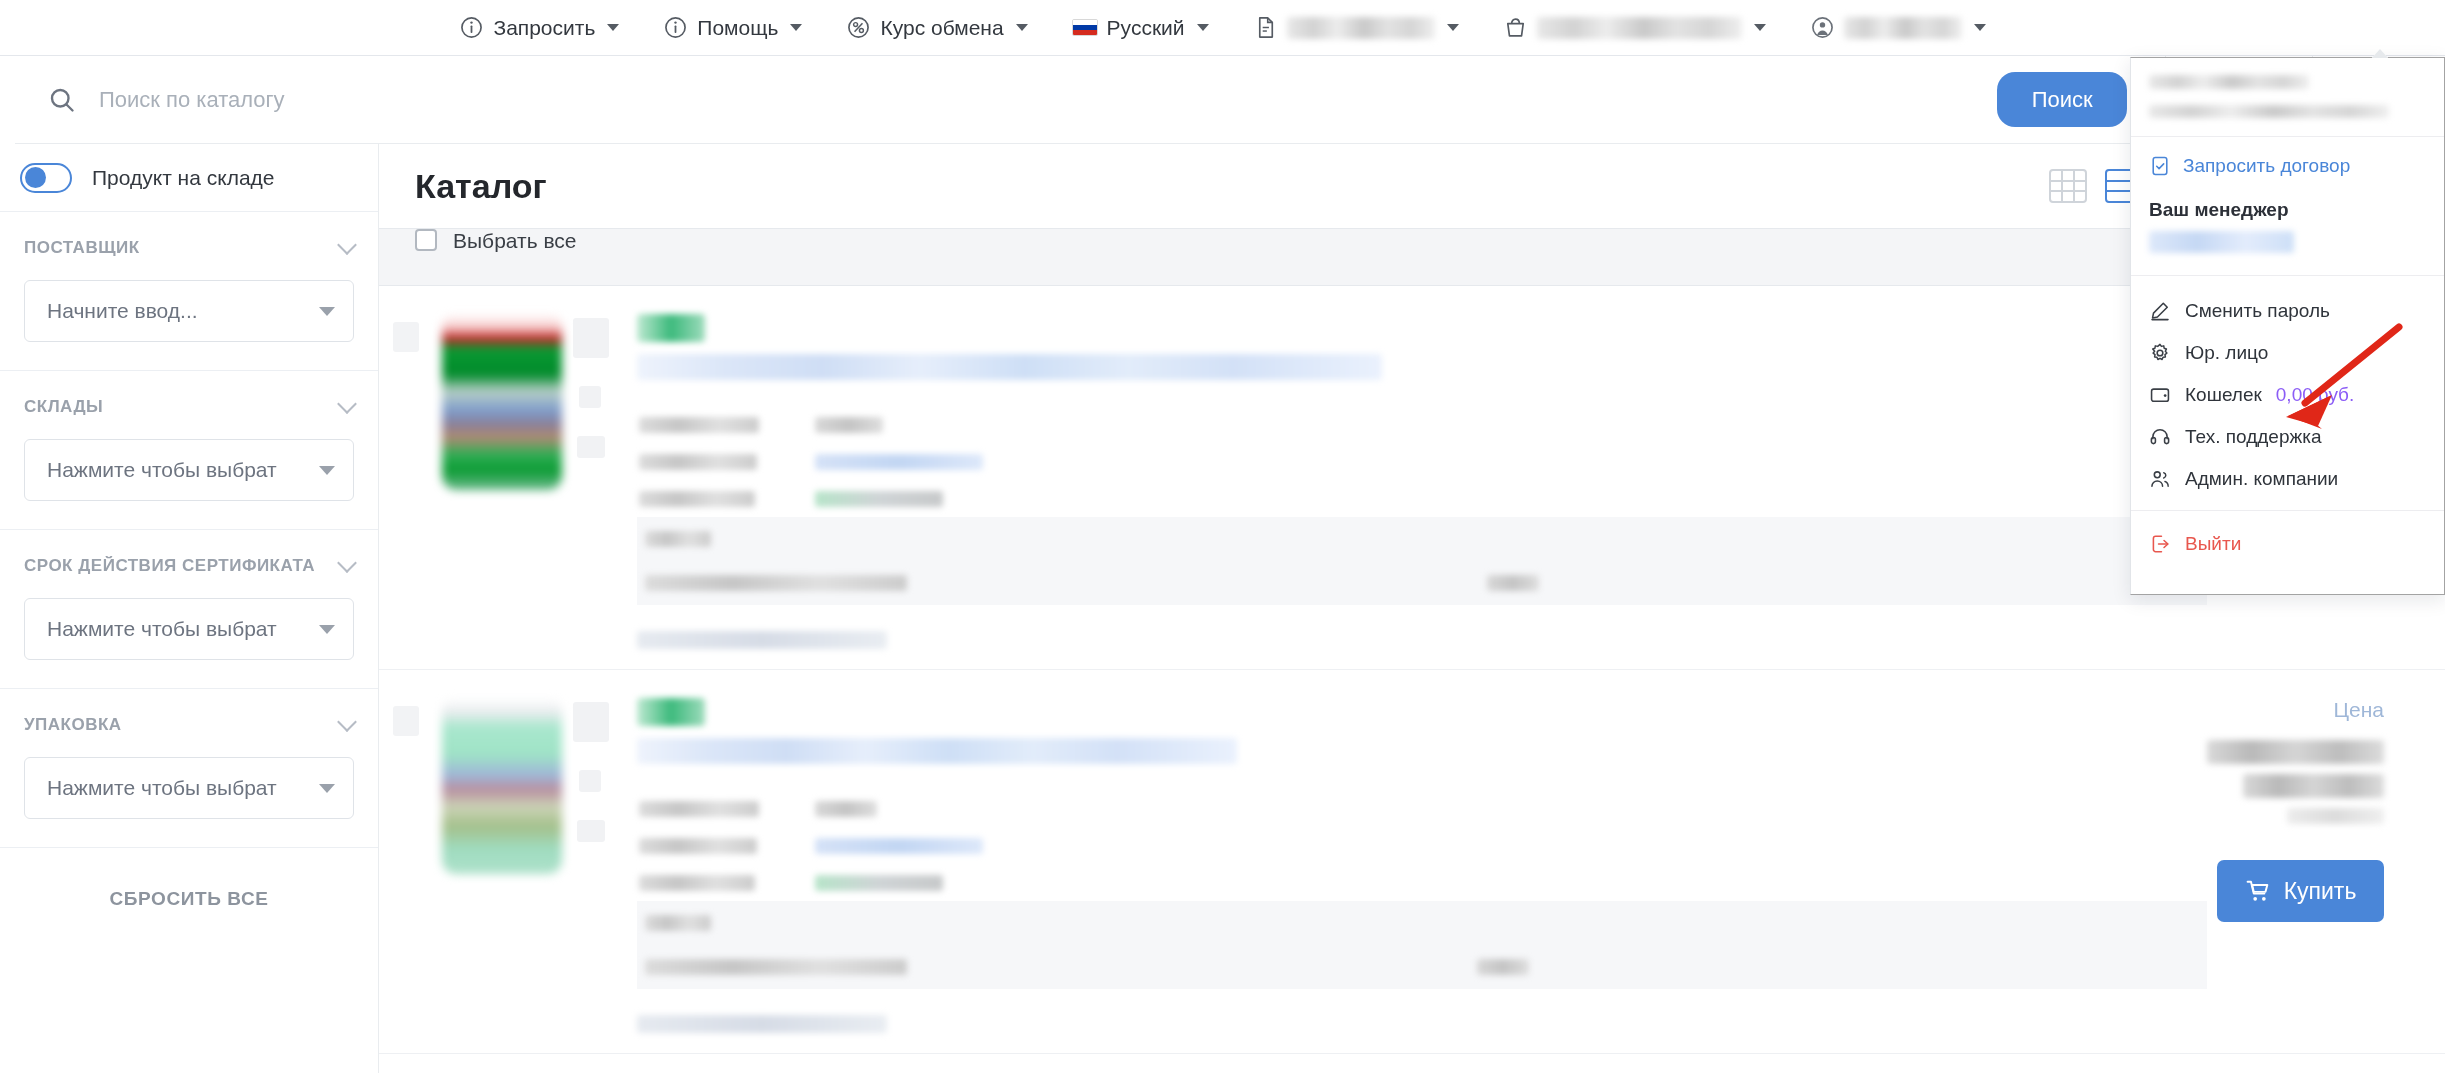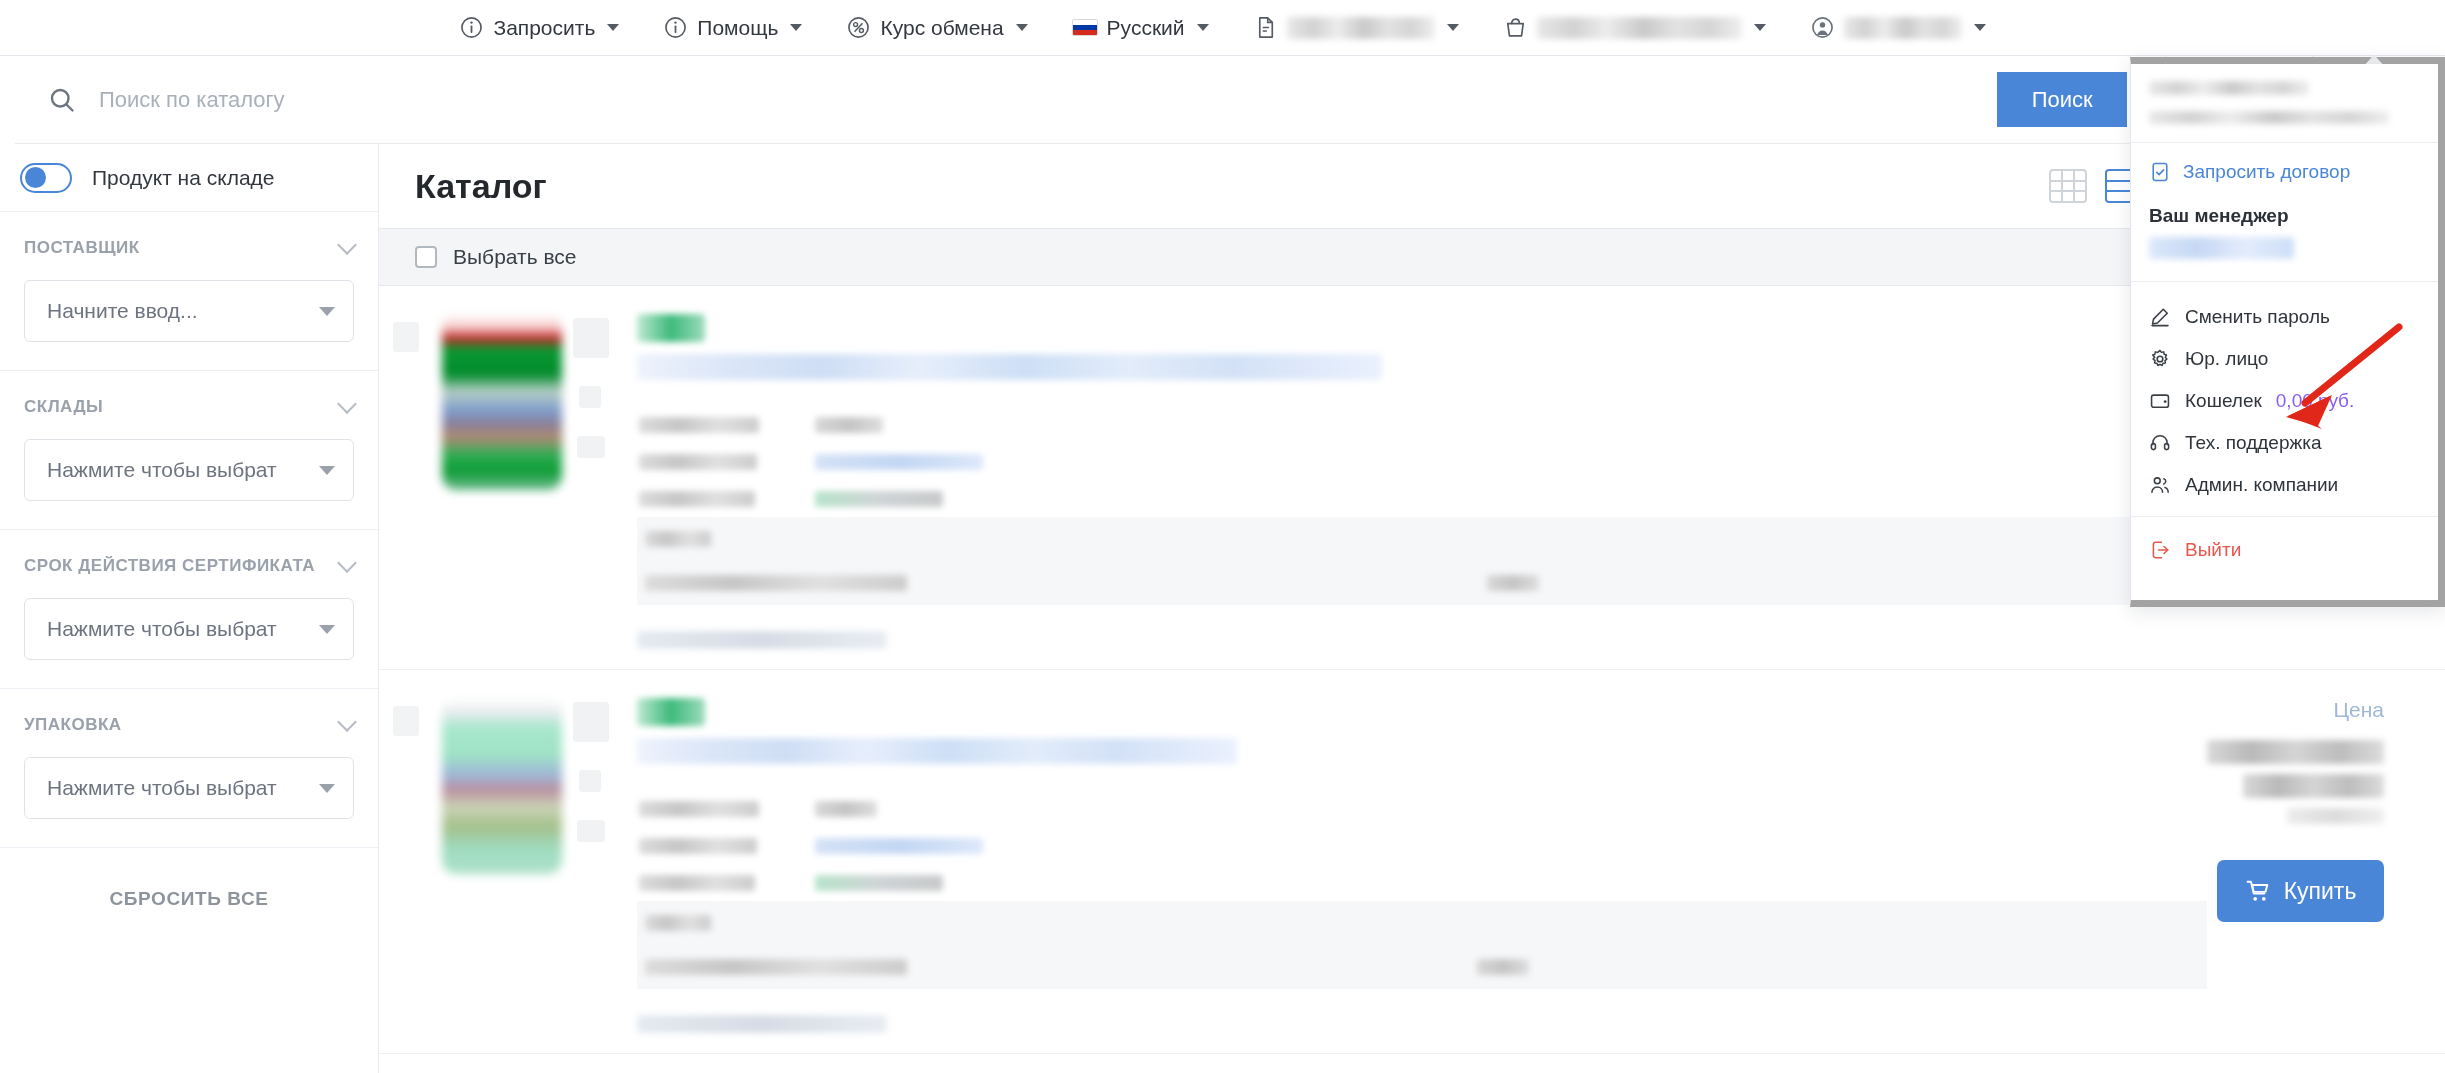--- a/index.html
+++ b/index.html
@@ -51,21 +51,21 @@
     display: flex; align-items: center;
   }
   .search-wrap { display: flex; align-items: center; gap: 22px; padding-left: 32px; flex: 1; }
   .search-input {
     border: none; outline: none; font-size: 22px; color: #2c3038;
     background: transparent; width: 900px; font-family: "Liberation Sans", sans-serif;
   }
   .search-input::placeholder { color: #a9b0b9; }
   .search-btn {
     width: 130px; height: 55px; background: #4a86d8; color: #fff;
-    border: none; border-radius: 0; font-size: 22px; cursor: pointer;
+    border: none; border-radius: 18px; font-size: 22px; cursor: pointer;
     font-family: "Liberation Sans", sans-serif; margin-right: 38px;
   }
   .counter {
     display: flex; align-items: center; gap: 13px; height: 88px;
     padding: 0 38px; border-left: 1px solid #e9ecef;
     font-size: 22px; color: #33383f; cursor: pointer;
   }
   .counter:last-child { border-right: 1px solid #e9ecef; }
 
   
@@ -130,21 +130,21 @@
   .vbtn.active i { background: #4a86d8; }
   .sort-box {
     width: 168px; height: 56px; border: 1px solid #e2e6ea; border-radius: 8px;
     display: flex; align-items: center; padding-left: 24px;
     font-size: 22px; color: #3a3f46; cursor: pointer; margin-left: 14px;
     overflow: hidden; white-space: nowrap;
   }
 
   .selectall-bar {
     height: 58px; background: #f4f5f7; border-top: 1px solid #e6e9ed;
-    border-bottom: 1px solid #e6e9ed; display: flex; align-items: center;
+    border-bottom: 1px solid #e6e9ed; display: flex; 
     padding-left: 36px; gap: 16px;
   }
   .chkbox {
     width: 22px; height: 22px; border: 2px solid #b2b8c0; border-radius: 4px;
     background: #fff; cursor: pointer;
   }
   .selectall-label { font-size: 21px; color: #3a3f46; }
 
   
   .prow { display: flex; padding: 28px 0 20px 0; border-bottom: 1px solid #eef0f3; position: relative; }
@@ -227,21 +227,21 @@
   .buy-btn {
     margin-top: 26px; width: 167px; height: 62px; border: none; border-radius: 7px;
     background: #4a86d8; color: #fff; font-size: 23px; cursor: pointer;
     display: inline-flex; align-items: center; justify-content: center; gap: 13px;
     font-family: "Liberation Sans", sans-serif;
   }
 
   
   .user-panel {
     position: absolute; top: 57px; right: 0; width: 315px;
-    background: #fff; border: 7px solid #a3a3a3; border-left: 1px solid #e2e5e9;
+    background: #fff; border: 1px solid #a3a3a3; border-left: 1px solid #e2e5e9;
     box-shadow: 0 5px 18px rgba(20,30,50,.10); z-index: 40;
   }
   .panel-arrow {
     position: absolute; top: -9px; right: 55px; width: 18px; height: 10px;
     background: #fff; clip-path: polygon(50% 0, 100% 100%, 0 100%);
     border: none;
   }
   .panel-arrow::after {
     content: ""; position: absolute; top: -1px; left: 0; width: 18px; height: 10px;
     background: #e6e9ec; clip-path: polygon(50% 0, 100% 100%, 0 100%); z-index: -1;

